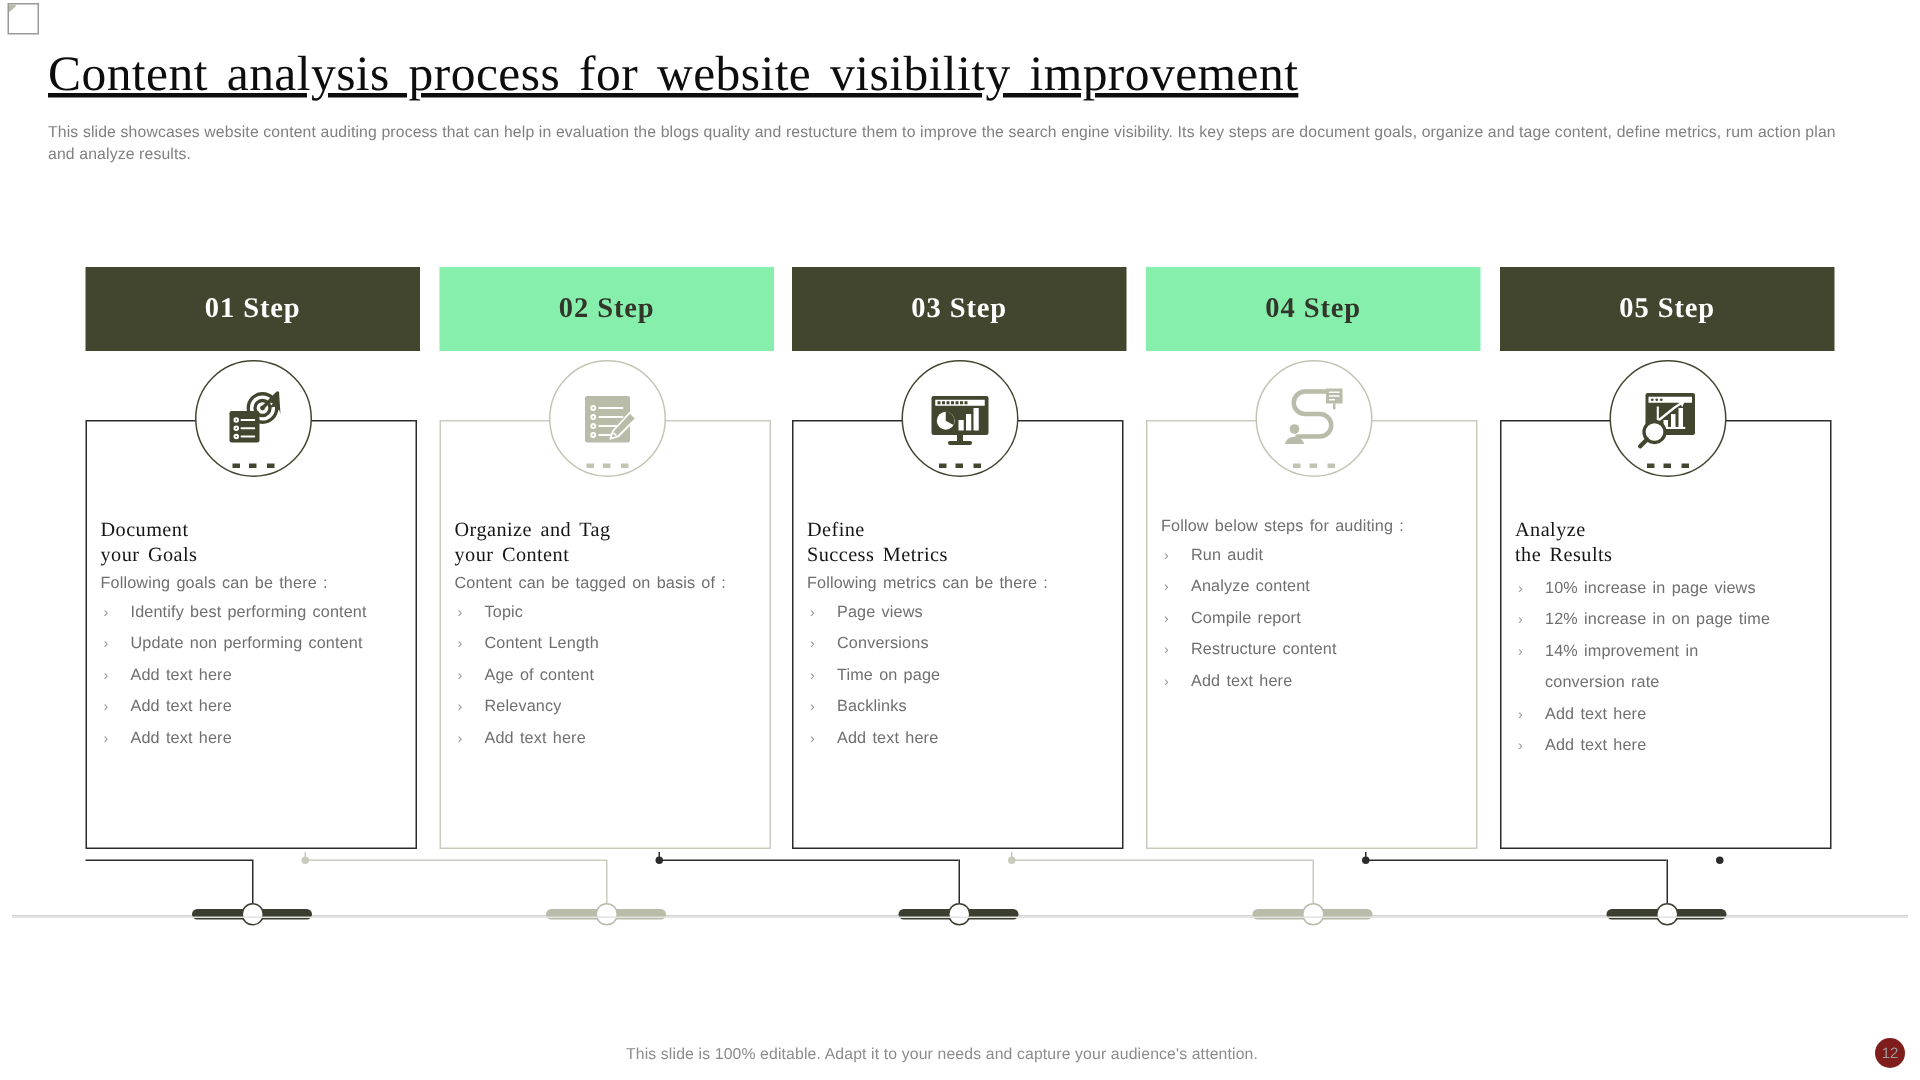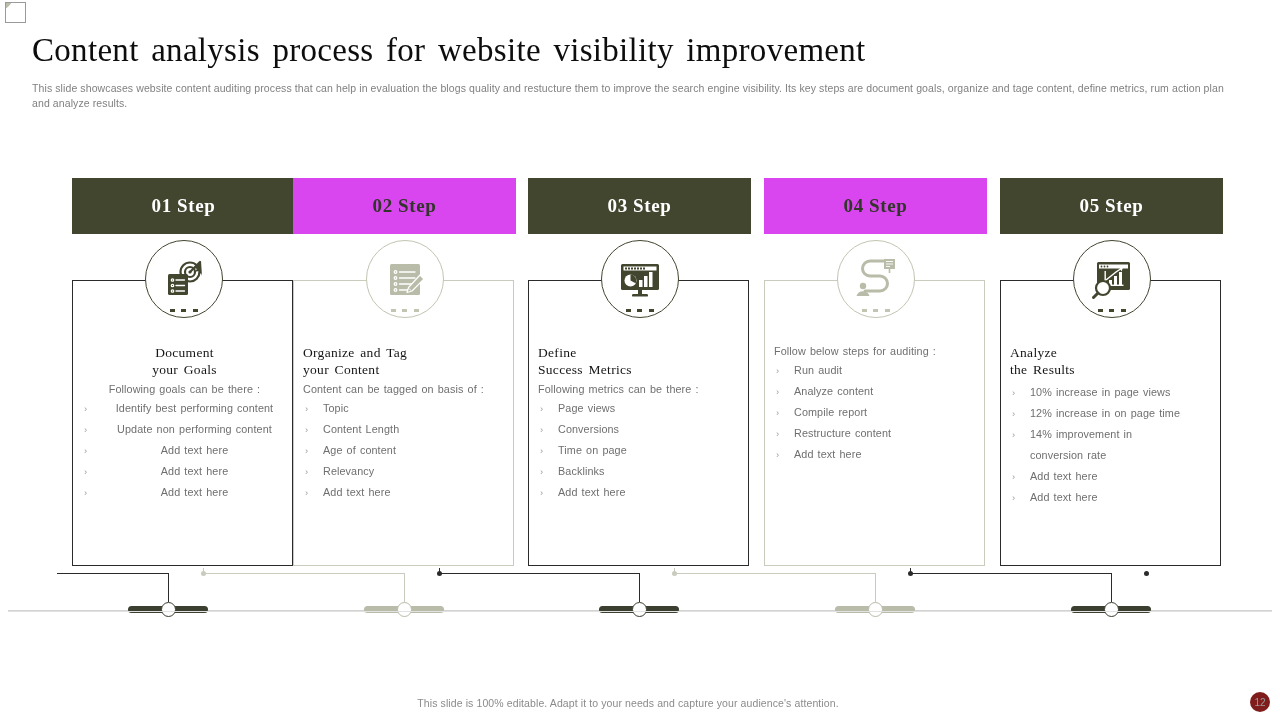--- a/index.html
+++ b/index.html
@@ -43,20 +43,21 @@
     position: absolute;
     left: 32px;
     top: 30px;
     font-family: "Liberation Serif", serif;
     font-size: 33px;
     line-height: 40px;
     color: #0d0d0d;
     letter-spacing: 0.3px;
     word-spacing: 4px;
     white-space: nowrap;
+    text-decoration: underline;
   }
   .page-subtitle {
     position: absolute;
     left: 32px;
     top: 81px;
     width: 1210px;
     font-size: 10.5px;
     line-height: 15px;
     color: #808080;
     letter-spacing: 0.1px;
@@ -69,42 +70,42 @@
     top: 178px;
     width: 1167px;
     height: 390px;
   }
   .col {
     position: absolute;
     top: 0;
     width: 223px;
     height: 390px;
   }
-  .col.c0 { left: 15px; text-align: center; }
+  .col.c0 { left: 0px; }
   .col.c1 { left: 236px; }
   .col.c2 { left: 471px; }
   .col.c3 { left: 707px; }
   .col.c4 { left: 943px; }
 
   .step-header {
     position: absolute;
     top: 0;
     left: 0;
     width: 223px;
     height: 56px;
     display: flex;
     align-items: center;
     justify-content: center;
     font-family: "Liberation Serif", serif;
     font-weight: bold;
     font-size: 19px;
     letter-spacing: 0.6px;
   }
   .step-header.dark { background: #42462f; color: #ffffff; }
-  .step-header.light { background: #d946ef; color: #32352a; }
+  .step-header.light { background: #86efac; color: #32352a; }
 
   .card {
     position: absolute;
     top: 102px;
     left: 0;
     width: 221px;
     height: 286px;
     border: 1px solid #2b2b2b;
     box-sizing: border-box;
     background: transparent;

